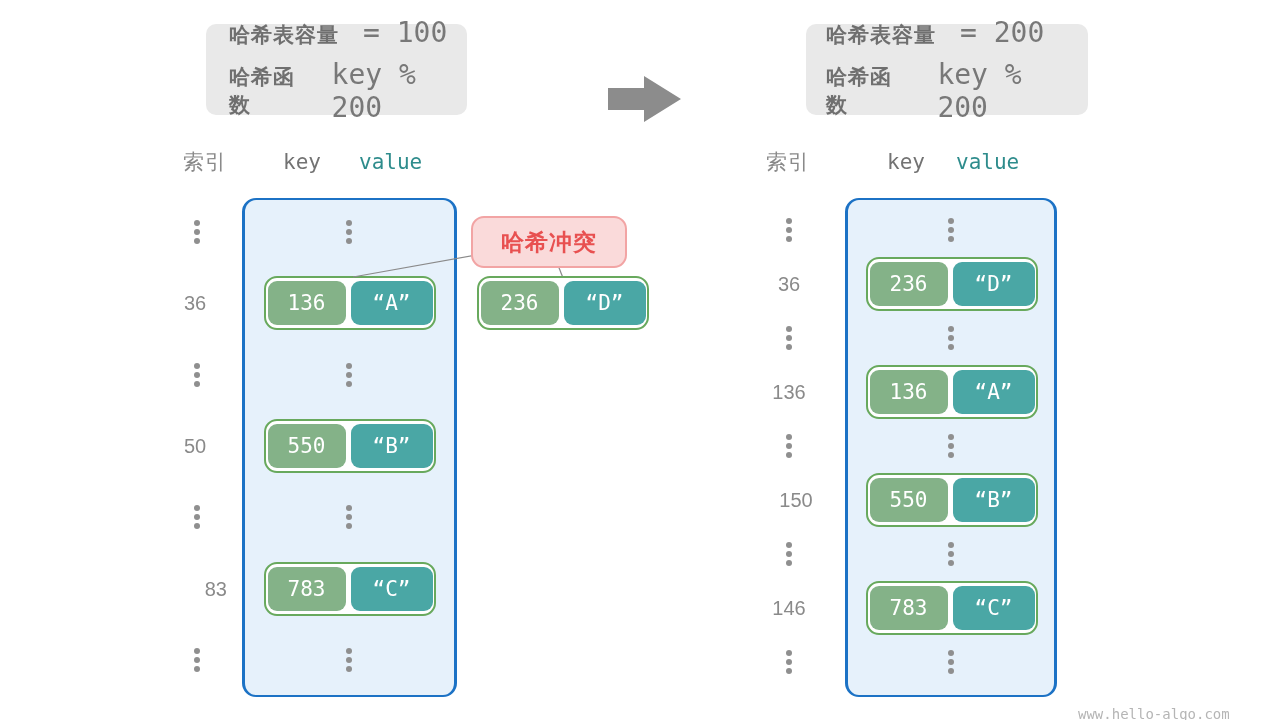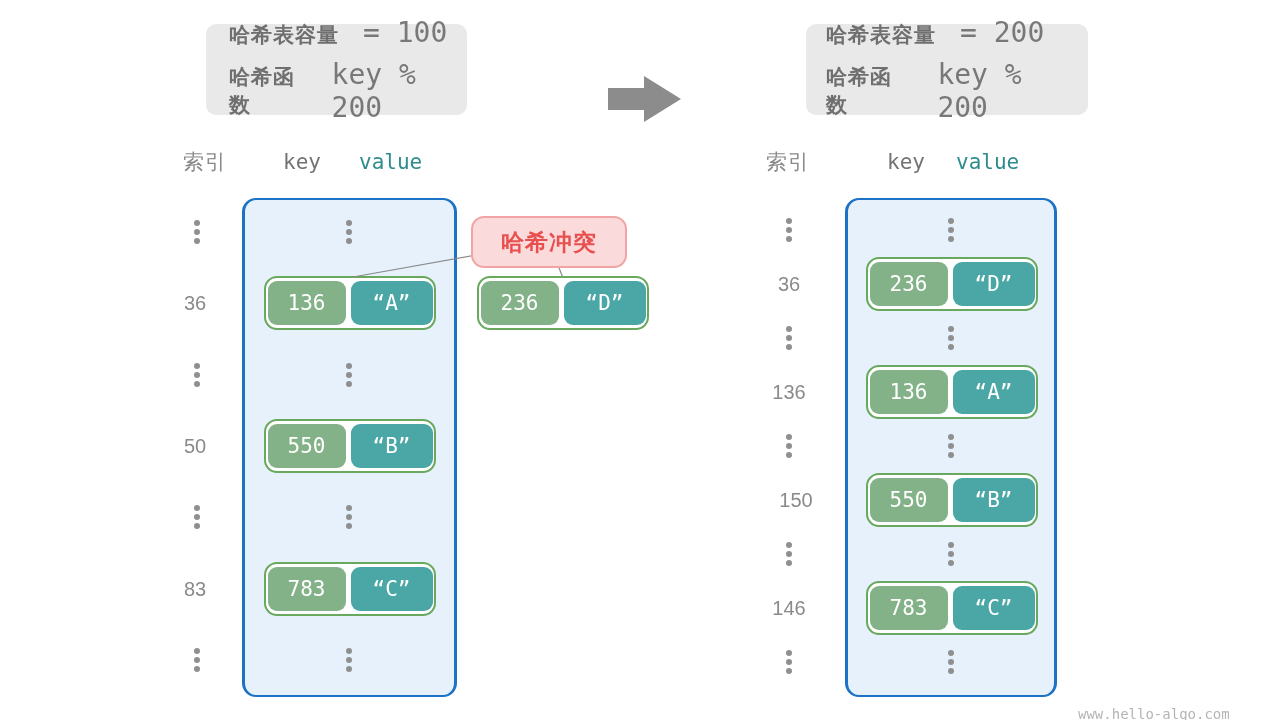--- a/index.html
+++ b/index.html
@@ -128,21 +128,21 @@
       <i></i>
       <i></i>
       <i></i>
     </span>
   <span class="idx-label" style="left:163px;top:432px;">50</span>
   <span class="dots" style="left:193px;top:505px;">
       <i></i>
       <i></i>
       <i></i>
     </span>
-  <span class="idx-label" style="left:163px;top:575px;">83</span>
+  <span class="idx-label" style="left:163px;top:575px;text-align:right;">83</span>
   <span class="dots" style="left:193px;top:648px;">
       <i></i>
       <i></i>
       <i></i>
     </span>
 
   <span class="dots" style="left:345px;top:220px;">
       <i></i>
       <i></i>
       <i></i>

